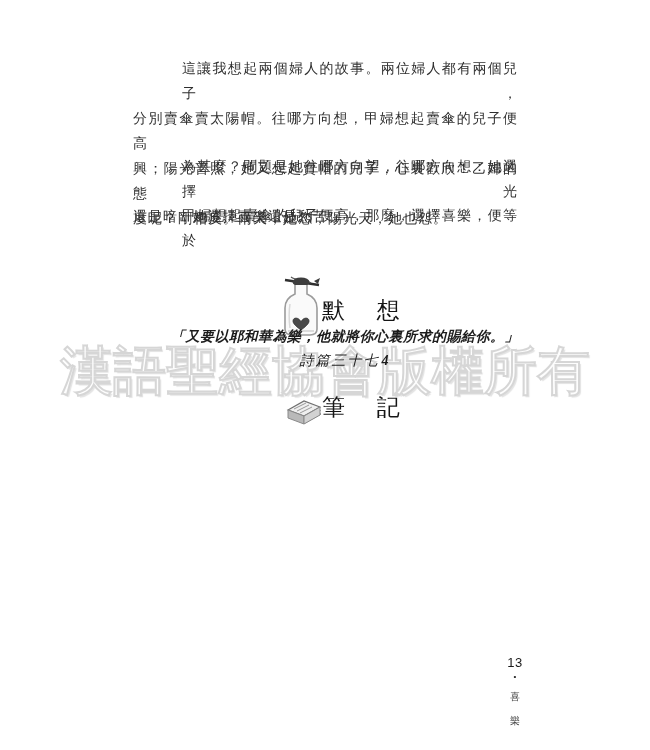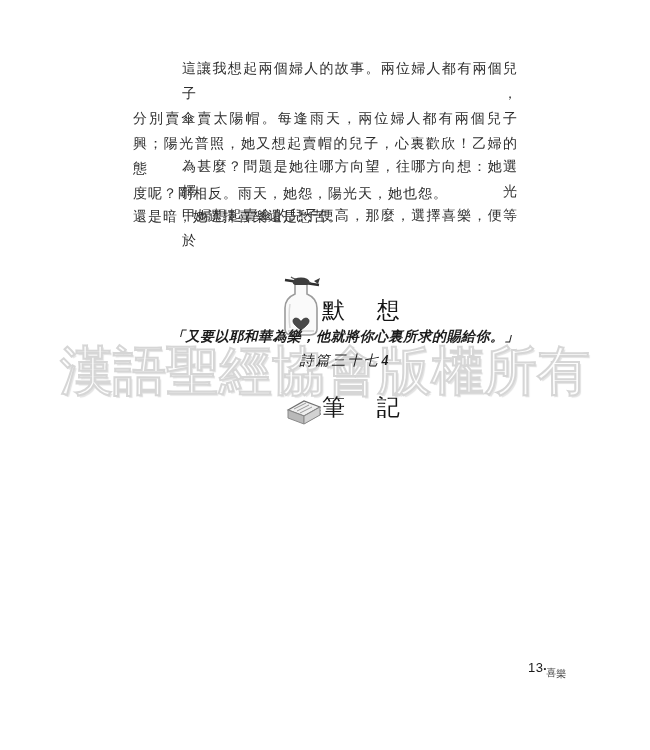--- a/index.html
+++ b/index.html
@@ -74,40 +74,41 @@
     text-shadow:2px 2px 1px #e3e3e3;
     white-space:nowrap;
     z-index:1;
     user-select:none;
   }
 
   .icon-abs{position:absolute;z-index:3;}
 
   
   .footer-col{
-    position:absolute;left:528px;top:655px;width:28px;
-    display:flex;flex-direction:row;align-items:center;
+    position:absolute;left:501px;top:655px;width:28px;
+    display:flex;flex-direction:column;align-items:center;
     z-index:3;
+    justify-content:flex-end;
   }
   .page-num{font-size:13px;color:#1a1a1a;letter-spacing:0.5px;}
   .footer-dot{font-size:8px;color:#1a1a1a;margin-top:3px;line-height:8px;}
   .chap-char{font-size:10px;color:#4a4a4a;line-height:10px;}
   .chap-char.c0{margin-top:11px;}
   .chap-char.c1{margin-top:14px;}
 </style>
 </head>
 <body>
 
 <div class="page">
 
   <div class="watermark">漢語聖經協會版權所有</div>
 
   <div class="para" style="top:56px">
     <div class="tline jline indent">這讓我想起兩個婦人的故事。兩位婦人都有兩個兒子，</div>
-    <div class="tline jline">分別賣傘賣太陽帽。每逢雨天，兩位婦人都有兩個兒子</div>
+    <div class="tline jline">分別賣傘賣太陽帽。往哪方向想，甲婦想起賣傘的兒子便高</div>
     <div class="tline jline">興；陽光普照，她又想起賣帽的兒子，心裏歡欣！乙婦的態</div>
     <div class="tline lline">度呢？剛相反。雨天，她怨，陽光天，她也怨。</div>
   </div>
 
   <div class="para" style="top:154px">
     <div class="tline jline indent">為甚麼？問題是她往哪方向望，往哪方向想：她選擇光</div>
     <div class="tline lline">還是暗，她選擇喜樂還是愁苦。</div>
   </div>
 
   <div class="para" style="top:203px">

